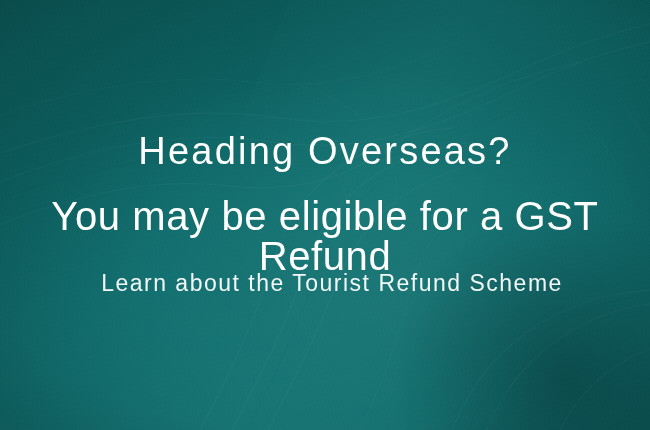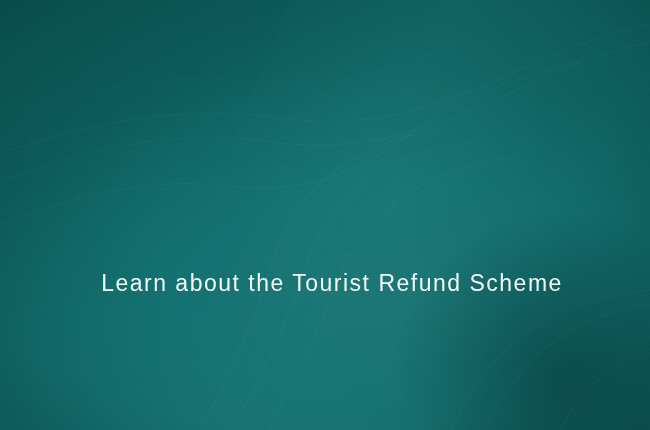--- a/index.html
+++ b/index.html
@@ -181,16 +181,18 @@
         <path d="M614,96 C638,120 652,148 658,178"></path>
         <path d="M582,120 C610,146 626,176 632,208"></path>
       </g>
     </svg>
   </div>
 
   <div class="bg-grain"></div>
   <div class="bg-vignette"></div>
 
   <div class="content">
+    <div class="headline">Heading Overseas?</div>
+    <div class="subhead">You may be eligible for a GST Refund</div>
     <div class="tagline">Learn about the Tourist Refund Scheme</div>
   </div>
 
 </div>
 
 </body></html>

